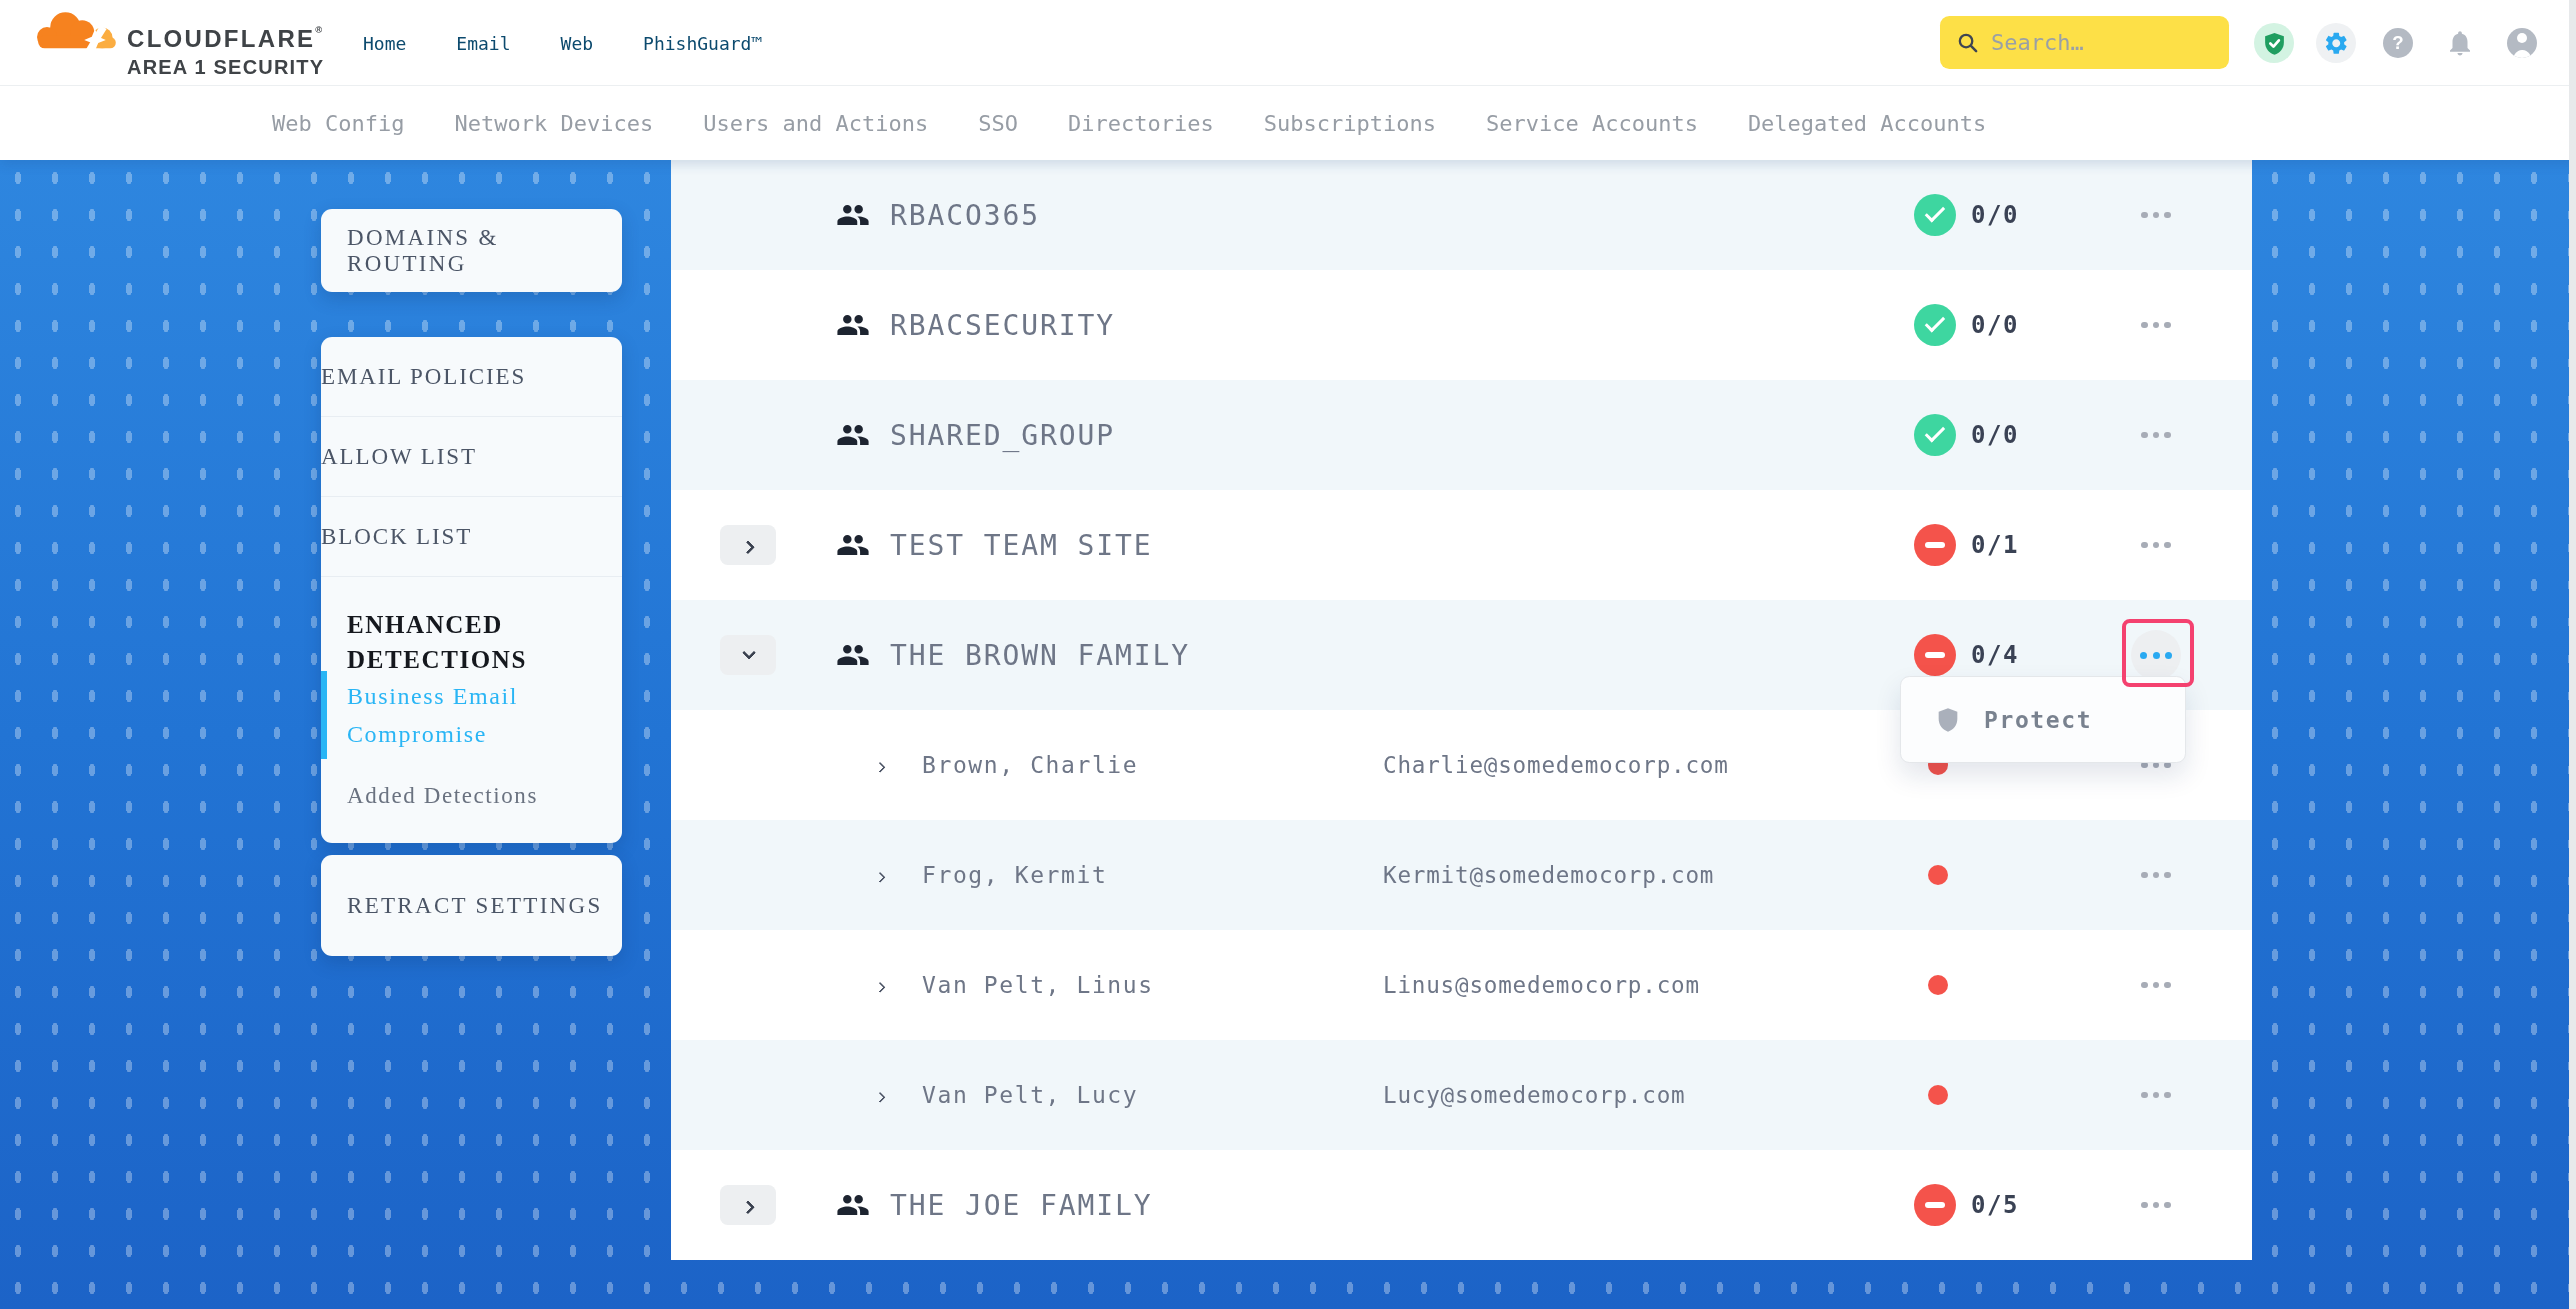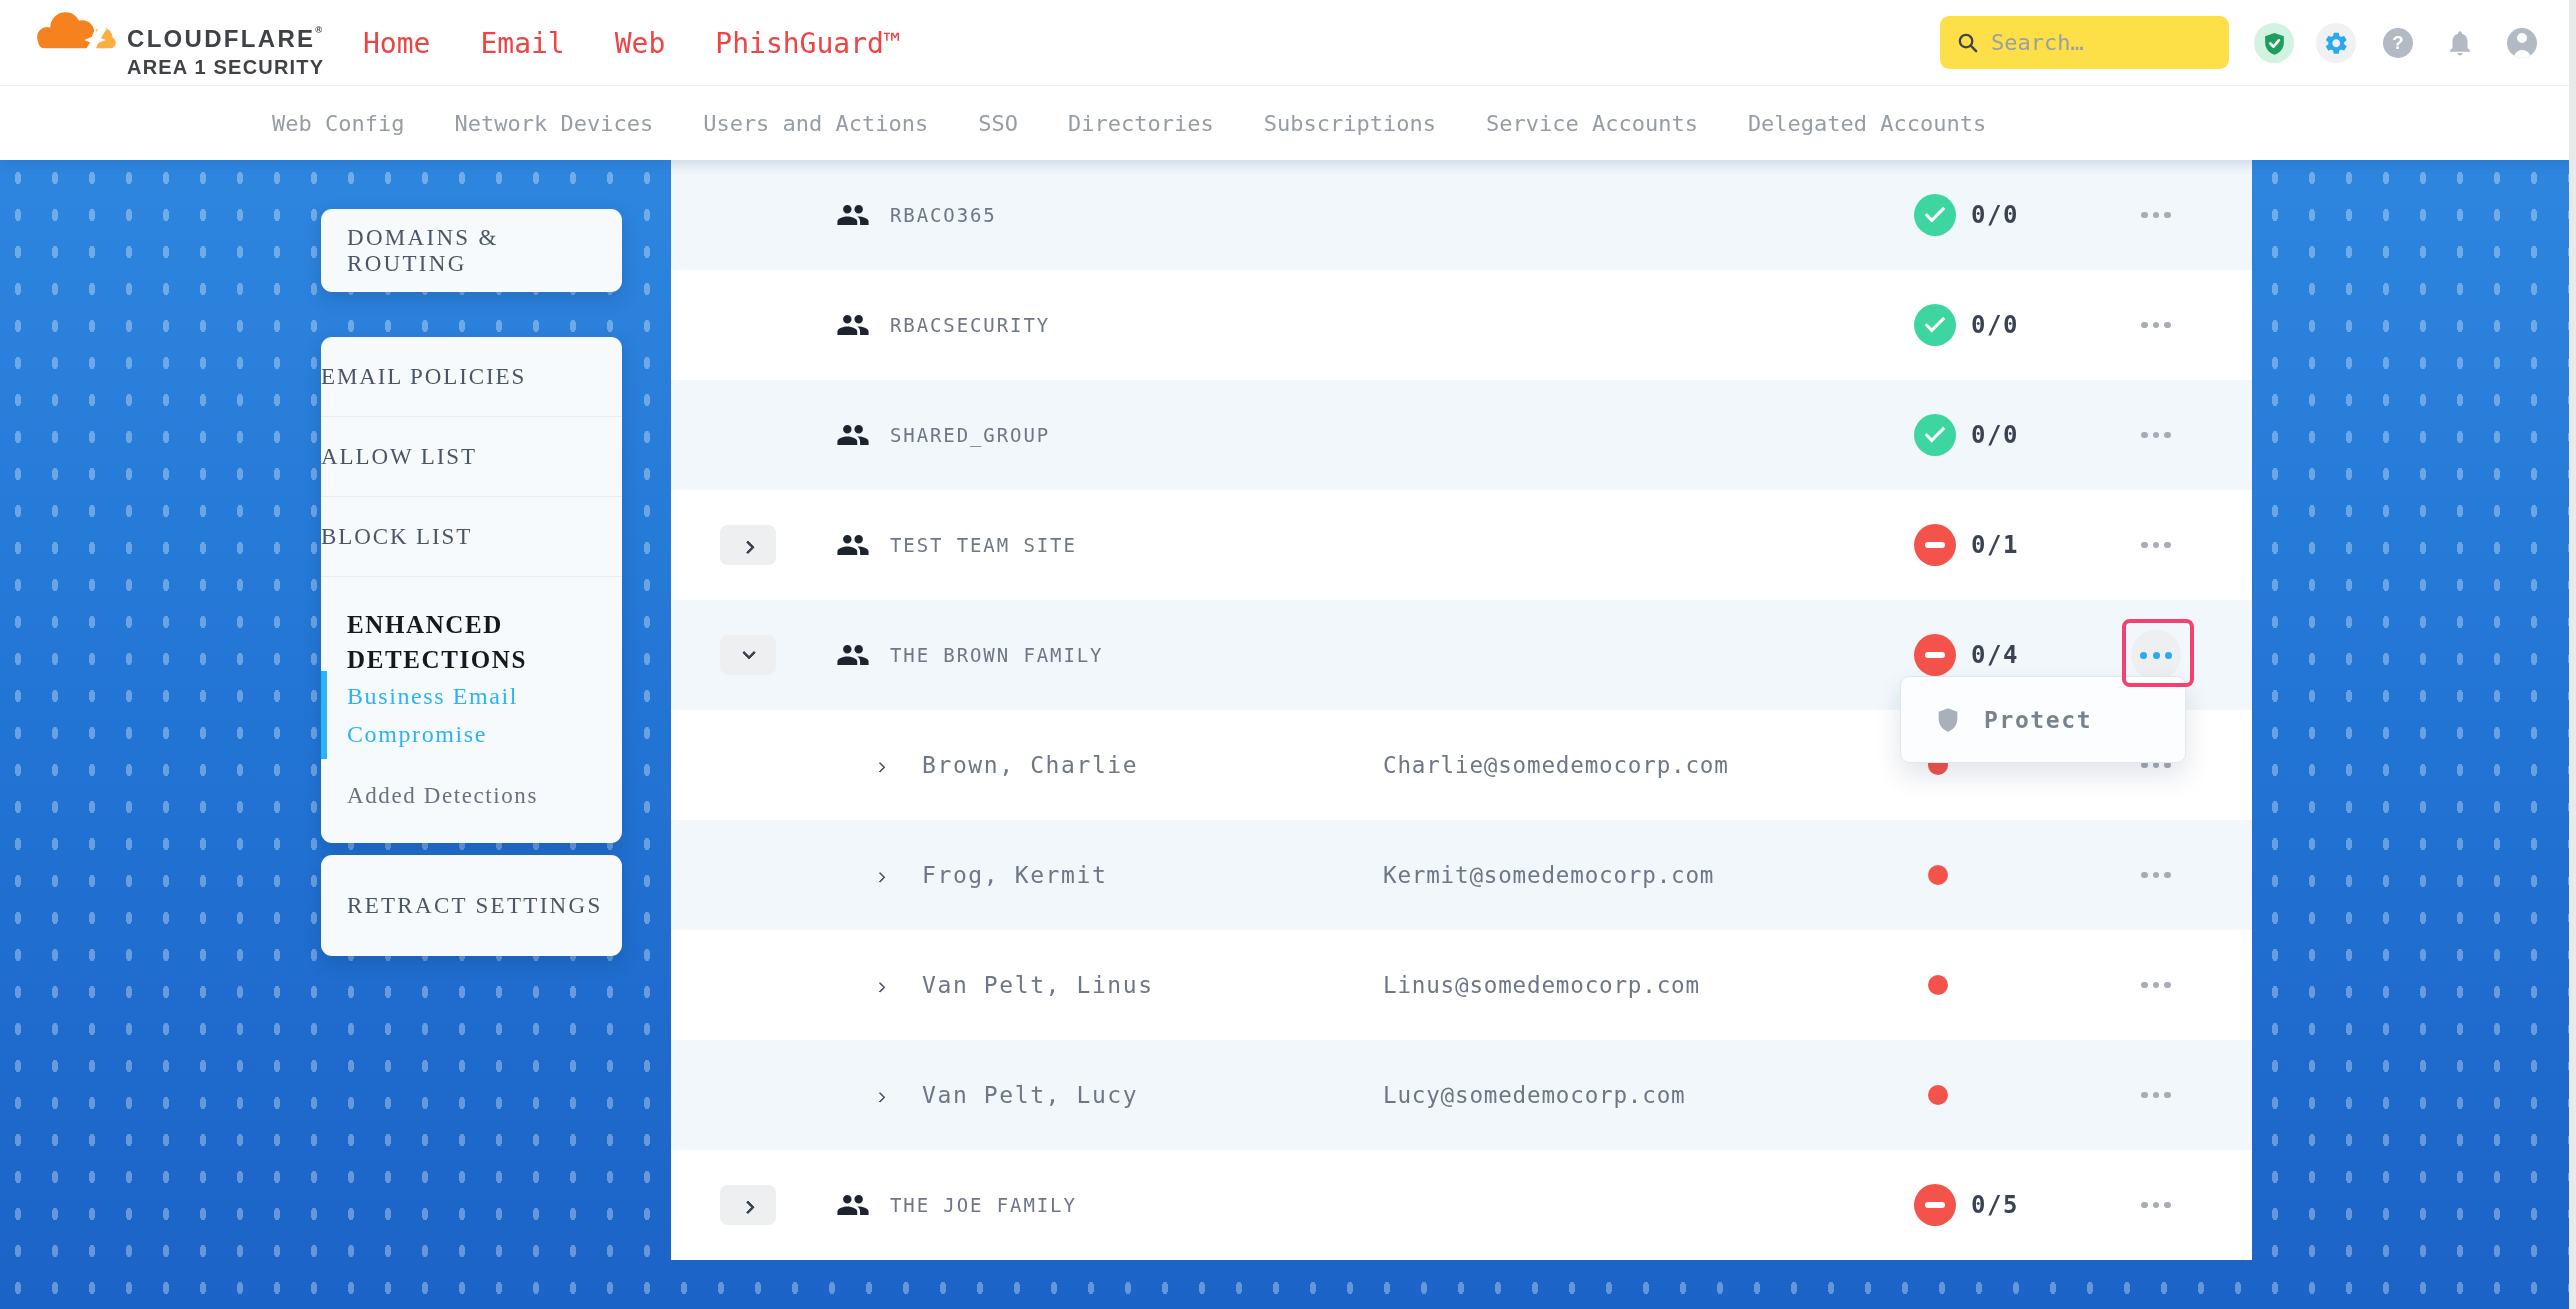--- a/index.html
+++ b/index.html
@@ -10,21 +10,21 @@
   }
 
   
   .hdr { position:absolute; top:0; left:0; width:2576px; height:86px; background:#fff; border-bottom:0.8px solid #eceff1; z-index:6; }
   .logo { position:absolute; left:35px; top:7.8px; width:84px; height:47px; }
   .brand { position:absolute; left:127px; top:26px; font-family:"Liberation Sans", sans-serif; color:#3f4347; }
   .brand-title { font-size:24px; font-weight:bold; letter-spacing:2.3px; line-height:1; white-space:nowrap; }
   .brand-title sup { font-size:9.3px; vertical-align:14px; letter-spacing:0; }
   .brand-sub { font-size:20px; font-weight:bold; letter-spacing:1.2px; line-height:1; margin-top:6.2px; white-space:nowrap; }
   .hnav { position:absolute; left:363px; top:0; height:86px; display:flex; align-items:center; gap:50px; }
-  .hnav span { font-size:28px; color:#ef4444; white-space:nowrap; }
+  .hnav span { font-size:18px; color:#0c4a6e; white-space:nowrap; }
   .search { position:absolute; left:1940px; top:15.6px; width:289px; height:53px; background:#fde047; border-radius:9.3px; display:flex; align-items:center; padding:0 15.6px; gap:12.5px; }
   .search svg { flex:none; }
   .search input { border:none; outline:none; background:transparent; font:22px "DejaVu Sans Mono", monospace; color:#5f6368; width:100%; }
   .search input::placeholder { color:#9aa0a6; }
   .hicons { position:absolute; left:2243px; top:0; height:86px; display:flex; align-items:center; }
   .hicon { width:62px; display:flex; justify-content:center; align-items:center; }
   .icircle { width:40px; height:40px; border-radius:50%; display:flex; align-items:center; justify-content:center; }
   .mint { background:#d3f3e2; }
   .lgray { background:#eff1f3; }
   .disc { width:30px; height:30px; border-radius:50%; background:#b4bac3; color:#fff; display:flex; align-items:center; justify-content:center; font:bold 18.7px "Liberation Sans", sans-serif; position:relative; overflow:hidden; }
@@ -59,21 +59,21 @@
   .bec::before { content:""; position:absolute; left:-26px; top:-6.2px; bottom:-6.2px; width:6.2px; background:#29b5f5; }
   .added { margin-top:30px; font-size:23px; letter-spacing:1.6px; color:#6a7280; }
 
   
   .table { position:absolute; left:671px; top:0; width:1581px; height:1097px; background:#fff; }
   .row { position:relative; height:110px; background:#fff; }
   .row.light { background:#f1f7fa; }
   .row > * { position:absolute; top:50%; transform:translateY(-50%); }
   .expander { left:49px; width:56px; height:40px; background:#edeff1; border-radius:7.8px; display:flex; align-items:center; justify-content:center; }
   .gicon { left:165px; width:34px; height:34px; }
-  .rname { left:219px; font-size:19px; letter-spacing:1.9px; color:#6e7687; white-space:nowrap; }
+  .rname { left:219px; font-size:28px; letter-spacing:1.9px; color:#6e7687; white-space:nowrap; }
   .badge { left:1243px; width:42px; height:42px; border-radius:50%; display:flex; align-items:center; justify-content:center; }
   .badge.ok { background:#3ed6a0; }
   .badge.bad { background:#f4534b; }
   .checkmark { width:18.7px; height:10px; border-left:3.9px solid #fff; border-bottom:3.9px solid #fff; transform:rotate(-45deg) translate(1.6px,-2.3px); }
   .minus { width:19.5px; height:5.4px; background:#fff; border-radius:3.1px; }
   .count { left:1300px; font-size:24px; font-weight:bold; letter-spacing:1.6px; color:#3a4254; white-space:nowrap; }
   .menu { left:1460px; width:50px; height:50px; display:flex; align-items:center; justify-content:center; gap:5.4px; border-radius:50%; }
   .menu i { width:6.2px; height:6.2px; border-radius:50%; background:#a7acb6; }
   .menu.active { background:#edeff1; }
   .menu.active i { background:#29a9f1; width:7px; height:7px; }

